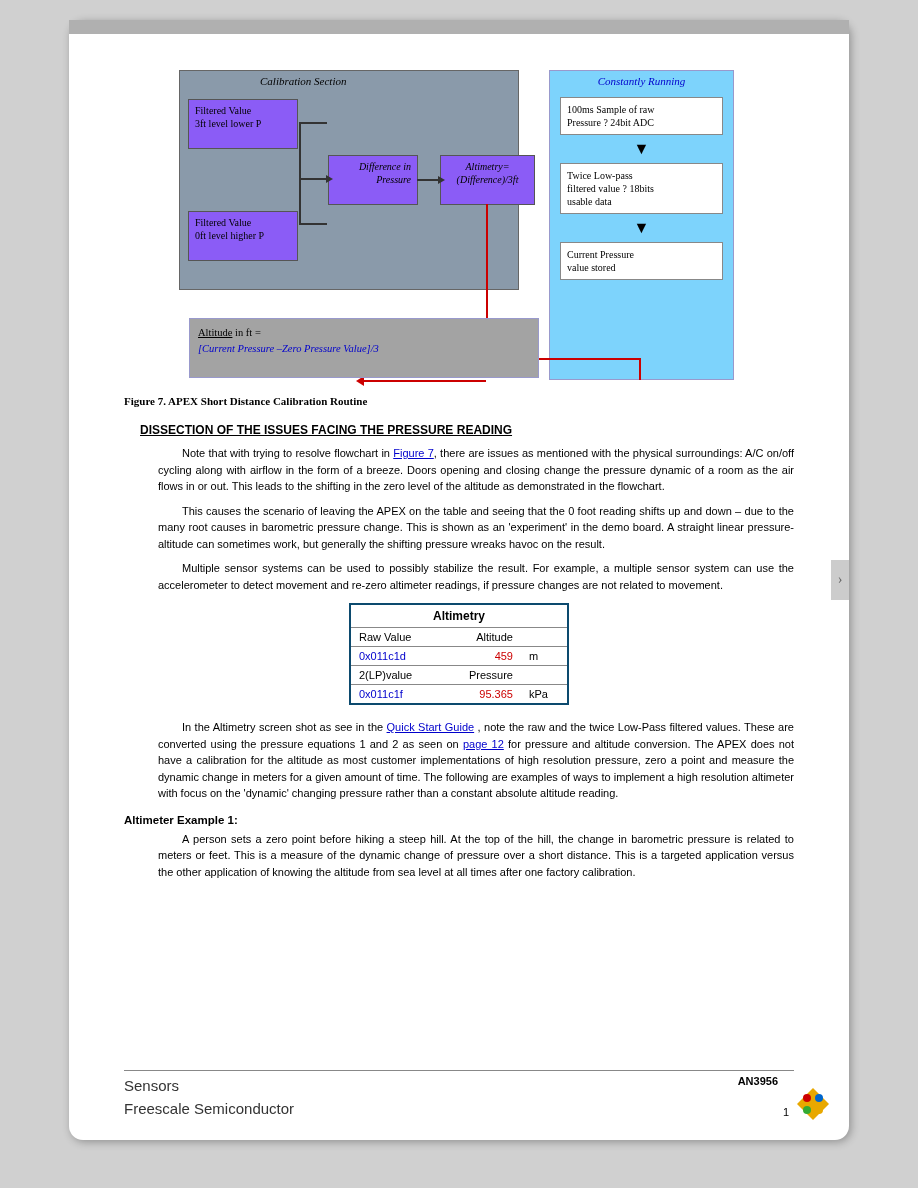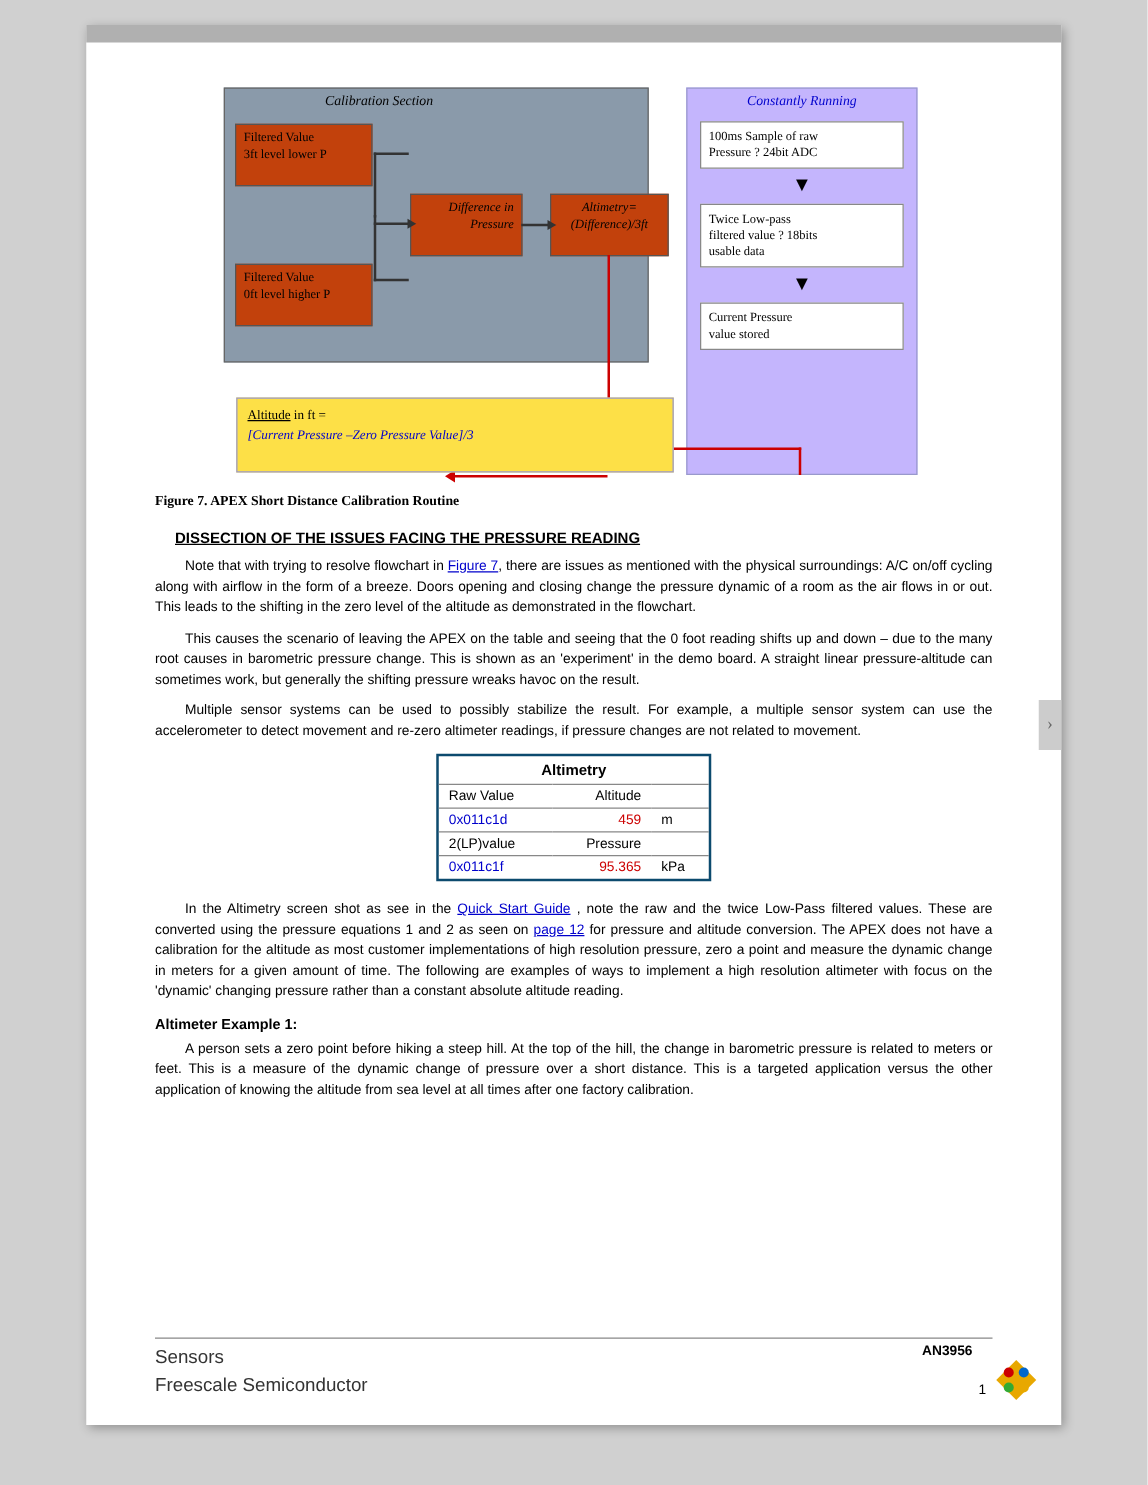--- a/index.html
+++ b/index.html
@@ -13,20 +13,21 @@
       align-items: flex-start;
     }
     .page {
       width: 780px;
       min-height: 1120px;
       background: #fff;
       margin: 20px auto;
       padding: 30px 55px 40px 55px;
       position: relative;
       box-shadow: 2px 2px 8px rgba(0,0,0,0.3);
+      border-radius: 14px;
     }
     
     .top-bar {
       position: absolute;
       top: 0; left: 0; right: 0;
       height: 14px;
       background: #b0b0b0;
     }
 
     
@@ -53,21 +54,21 @@
     .calib-label {
       font-style: italic;
       font-size: 11px;
       color: #000;
       position: absolute;
       top: 4px;
       left: 80px;
     }
     
     .white-box {
-      background: #c2410c;
+      background: #8b5cf6;
       border: 1px solid #555;
       position: absolute;
       padding: 4px 6px;
       font-size: 10px;
       line-height: 1.3;
     }
     .filtered-top {
       left: 8px; top: 28px;
       width: 110px;
       height: 50px;
@@ -91,21 +92,21 @@
       font-style: italic;
       text-align: center;
     }
 
     
     .right-section {
       position: absolute;
       left: 370px; top: 0;
       width: 185px;
       height: 310px;
-      background: #c4b5fd;
+      background: #7dd3fc;
       border: 1px solid #99c;
     }
     .constantly-label {
       font-style: italic;
       font-size: 11px;
       color: #0000cc;
       text-align: center;
       padding: 4px 0;
     }
     .right-box {
@@ -140,20 +141,21 @@
       padding-left: 16px;
     }
 
     
     .body-text {
       font-size: 11px;
       line-height: 1.5;
       margin-bottom: 8px;
       text-align: justify;
       font-family: Arial, sans-serif;
+      margin-left: 34px;
     }
     .body-text .indent {
       display: inline-block;
       width: 24px;
     }
     .link-blue {
       color: #0000cc;
       text-decoration: underline;
     }
 
@@ -314,21 +316,21 @@
       </div>
 
       <div style="position:absolute; left:183px; top:310px; width:124px; height:2px; background:#cc0000;">
         <div style="position:absolute; left:-6px; top:-4px; border-right:8px solid #cc0000; border-top:5px solid transparent; border-bottom:5px solid transparent;"></div>
       </div>
 
       <div style="position:absolute; left:460px; top:288px; width:2px; height:22px; background:#cc0000;"></div>
 
       <div style="position:absolute; left:183px; top:288px; width:279px; height:2px; background:#cc0000;"></div>
 
-      <div style="position:absolute; left:10px; top:248px; width:350px; height:60px; background:#fde047; border:1px solid #99c; padding:6px 8px; font-size:10.5px; line-height:1.5;">
+      <div style="position:absolute; left:10px; top:248px; width:350px; height:60px; background:#a3a3a3; border:1px solid #99c; padding:6px 8px; font-size:10.5px; line-height:1.5;">
         <span style="text-decoration:underline;">Altitude</span><span>  in ft =</span><br>
         <span style="color:#0000cc; font-style:italic;">[Current Pressure –Zero Pressure Value]/3</span>
       </div>
 
     </div>
   </div>
 
   <div class="figure-caption">
     <span>Figure 7.  APEX Short Distance Calibration Routine</span>
   </div>

